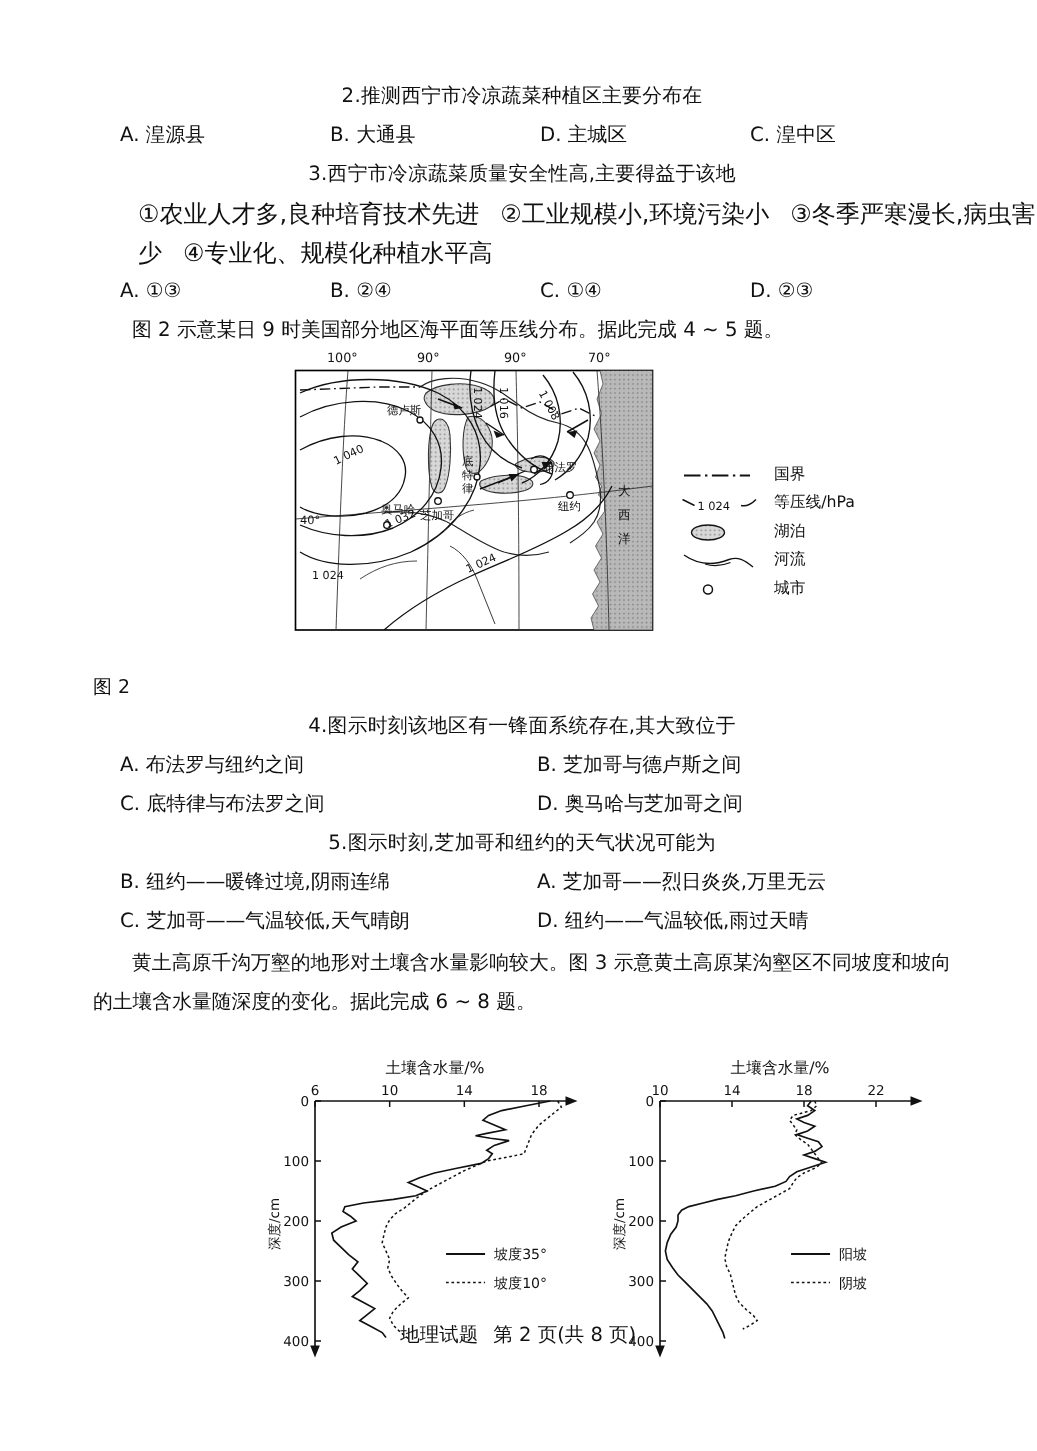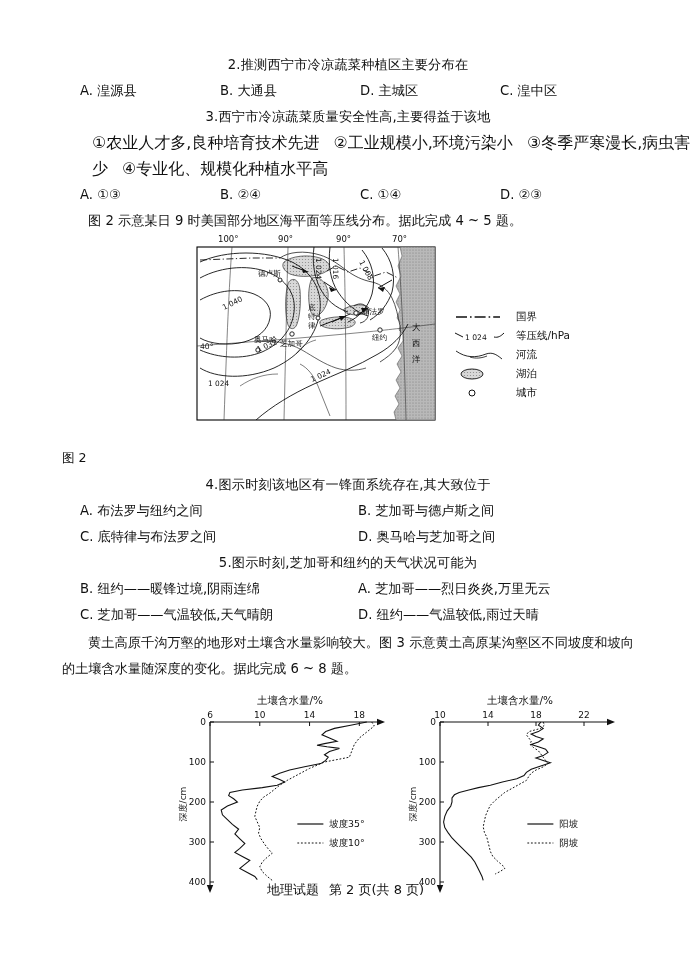--- a/index.html
+++ b/index.html
@@ -113,21 +113,21 @@
   }
 
   
   .fig3-wrap {
     position: relative;
     height: 230px;
     margin-top: 10px;
   }
   .chart {
     position: absolute;
-    top: 0;
+    top: 12px;
     width: 218px;
     height: 228px;
   }
   .chart.left { left: 108px; }
   .chart.right { left: 338px; }
   .chart-title {
     text-align: center;
     font-size: 10.5px;
     margin-left: 22px;
     height: 16px;
@@ -328,33 +328,33 @@
               <path d="M1,6 L9,10" stroke="#111" stroke-width="1" fill="none"></path>
               <path d="M40,10 C44,11 47,9 50,6" stroke="#111" stroke-width="1" fill="none"></path>
               <text x="11" y="13" font-size="7.6" fill="#111">1 024</text>
             </svg>
           </span>
           <span class="leg-txt">等压线/hPa</span>
         </div>
         <div class="leg-row">
           <span class="leg-sym">
             <svg width="52" height="17" viewBox="0 0 52 17">
+              <ellipse cx="18" cy="9" rx="11" ry="5" fill="url(#lakePat)" stroke="#111" stroke-width="0.9"></ellipse>
+            </svg>
+          </span>
+          <span class="leg-txt">湖泊</span>
+        </div>
+        <div class="leg-row">
+          <span class="leg-sym">
+            <svg width="52" height="17" viewBox="0 0 52 17">
               <path d="M2,5 C12,12 22,12 32,8 C38,6 42,8 48,13" stroke="#111" stroke-width="0.9" fill="none"></path>
               <path d="M16,11 C22,13 28,12 33,10" stroke="#111" stroke-width="0.8" fill="none"></path>
             </svg>
           </span>
           <span class="leg-txt">河流</span>
-        </div>
-        <div class="leg-row">
-          <span class="leg-sym">
-            <svg width="52" height="17" viewBox="0 0 52 17">
-              <ellipse cx="18" cy="9" rx="11" ry="5" fill="url(#lakePat)" stroke="#111" stroke-width="0.9"></ellipse>
-            </svg>
-          </span>
-          <span class="leg-txt">湖泊</span>
         </div>
         <div class="leg-row">
           <span class="leg-sym">
             <svg width="52" height="17" viewBox="0 0 52 17">
               <circle cx="18" cy="9" r="3" fill="#fff" stroke="#111" stroke-width="1"></circle>
             </svg>
           </span>
           <span class="leg-txt">城市</span>
         </div>
       </div>

